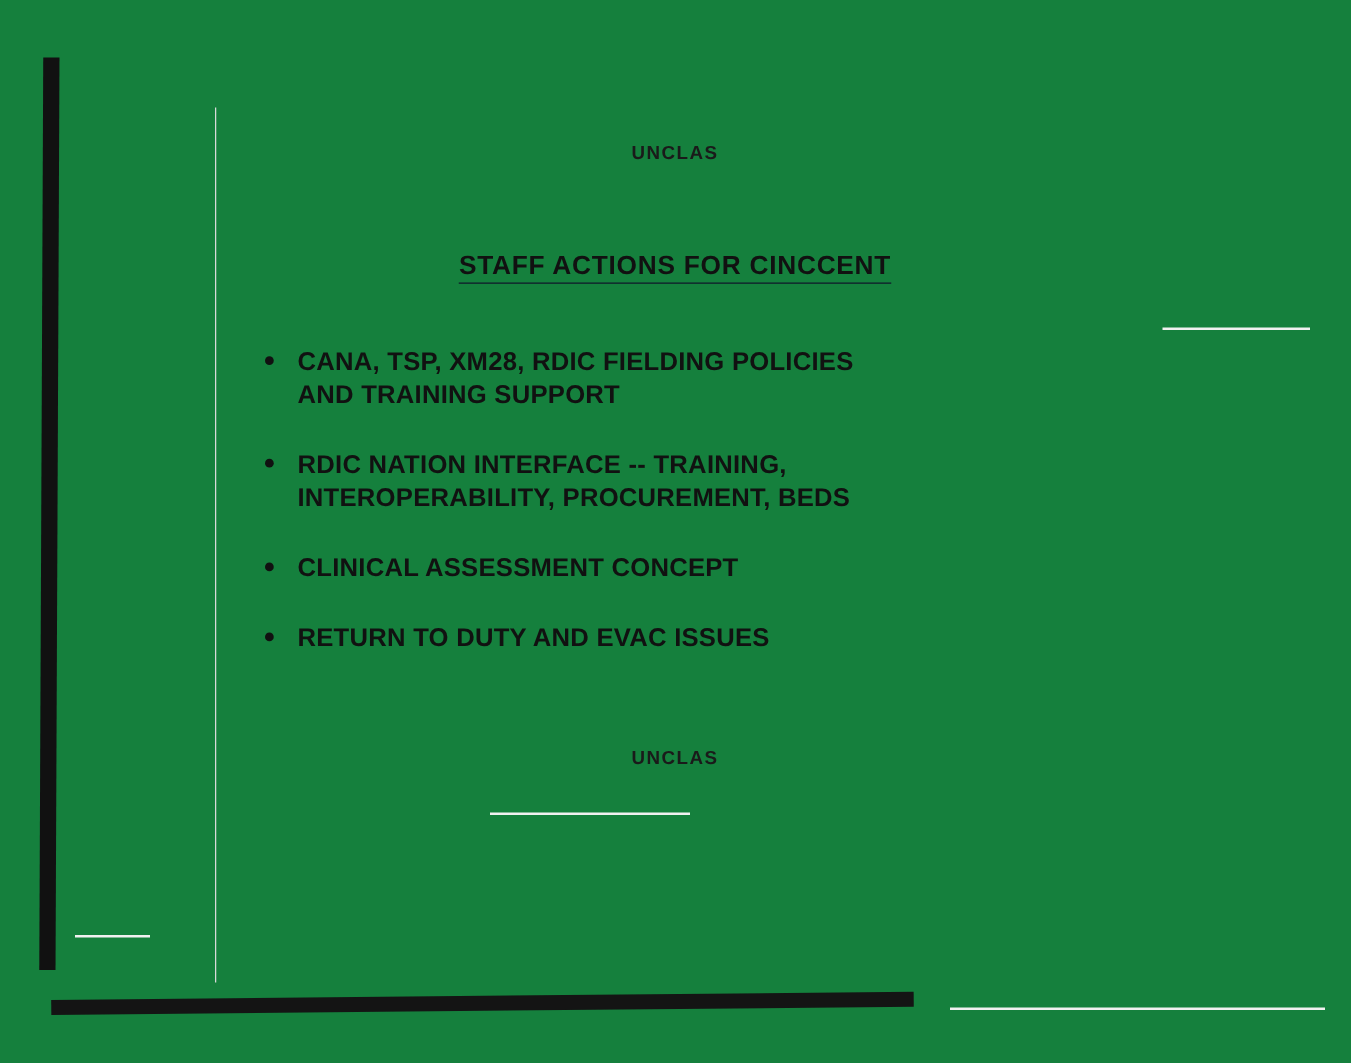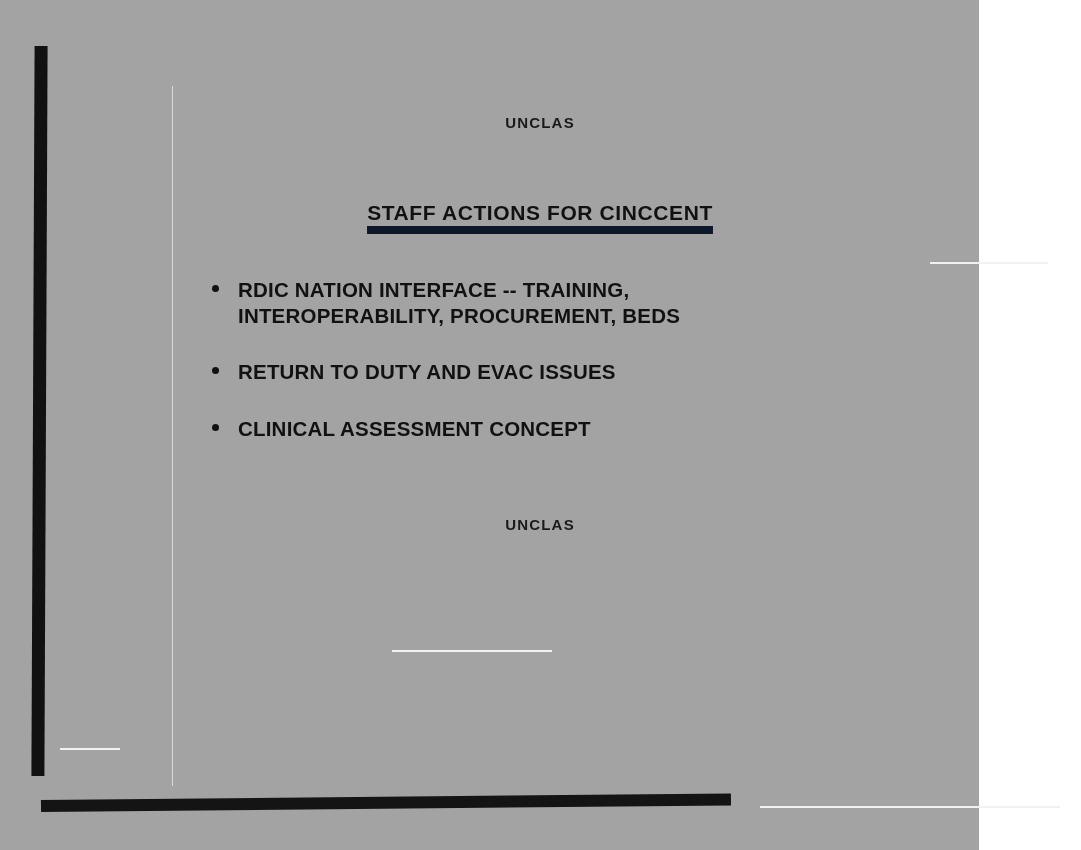--- a/index.html
+++ b/index.html
@@ -14,23 +14,23 @@
     font-family: "Liberation Sans", sans-serif;
     color: #000000;
     overflow: hidden;
   }
 
   
   #slide-page {
     position: absolute;
     left: 0;
     top: 0;
-    width: 979px;
+    width: 1081px;
     height: 850px;
-    background: #a3a3a3;
+    background: #15803d;
   }
 
   
   #frame-left {
     position: absolute;
     left: 33px;
     top: 46px;
     width: 13px;
     height: 730px;
     background: #111111;
@@ -85,21 +85,21 @@
 
   #slide-title {
     margin-top: 70px;
     text-align: center;
     font-size: 21px;
     font-weight: bold;
     letter-spacing: 0.6px;
     color: #111111;
   }
   #slide-title span {
-    border-bottom: 8px solid #0f172a;
+    border-bottom: 1px solid #0f172a;
     padding-bottom: 2px;
   }
 
   #bullet-list {
     list-style: none;
     margin: 52px 0 0 0;
     padding: 0 0 0 48px;
   }
   #bullet-list li {
     position: relative;
@@ -146,29 +146,34 @@
 
     <div id="class-top" class="classification">UNCLAS</div>
 
     <div id="slide-title">
       <span>STAFF ACTIONS FOR CINCCENT</span>
     </div>
 
     <ul id="bullet-list">
       <li>
         <span class="bullet-marker"></span>
+        <span class="bullet-text">CANA, TSP, XM28, RDIC FIELDING POLICIES
+AND TRAINING SUPPORT</span>
+      </li>
+      <li>
+        <span class="bullet-marker"></span>
         <span class="bullet-text">RDIC NATION INTERFACE -- TRAINING,
 INTEROPERABILITY, PROCUREMENT, BEDS</span>
       </li>
       <li>
         <span class="bullet-marker"></span>
-        <span class="bullet-text">RETURN TO DUTY AND EVAC ISSUES</span>
+        <span class="bullet-text">CLINICAL ASSESSMENT CONCEPT</span>
       </li>
       <li>
         <span class="bullet-marker"></span>
-        <span class="bullet-text">CLINICAL ASSESSMENT CONCEPT</span>
+        <span class="bullet-text">RETURN TO DUTY AND EVAC ISSUES</span>
       </li>
     </ul>
 
     <div id="class-bottom" class="classification">UNCLAS</div>
 
   </div>
 </div>
 
 </body></html>

